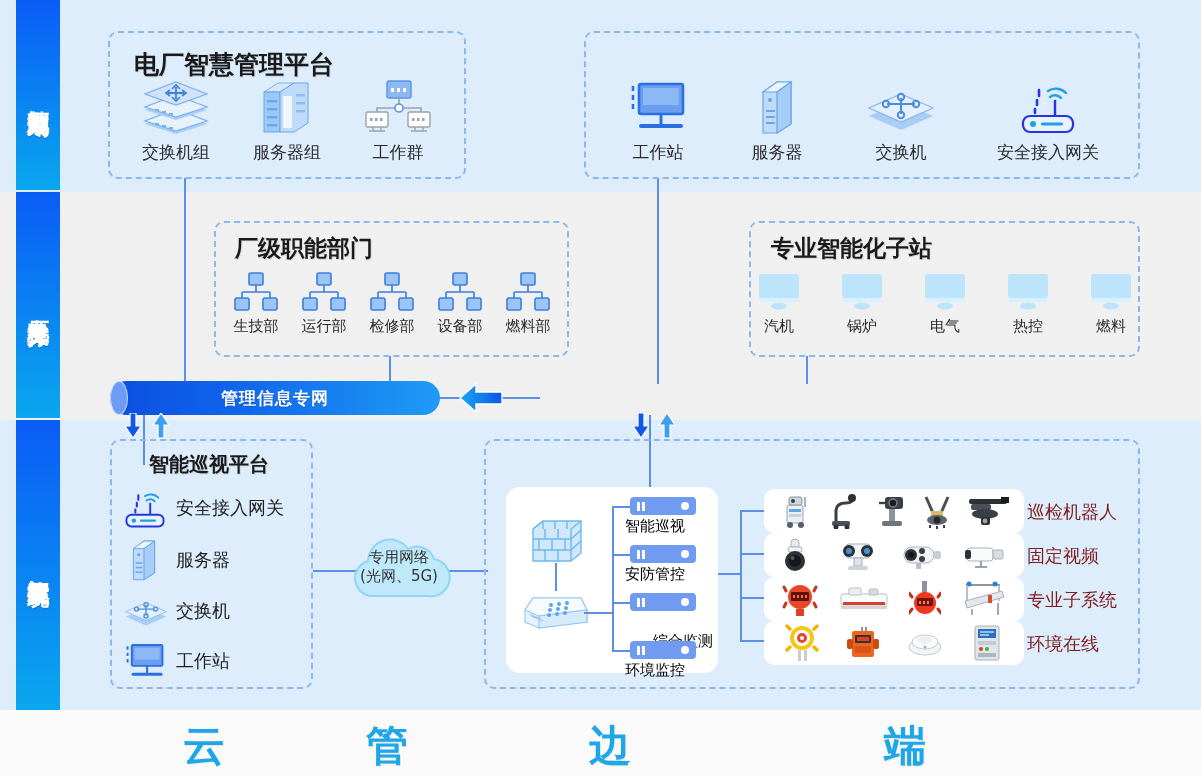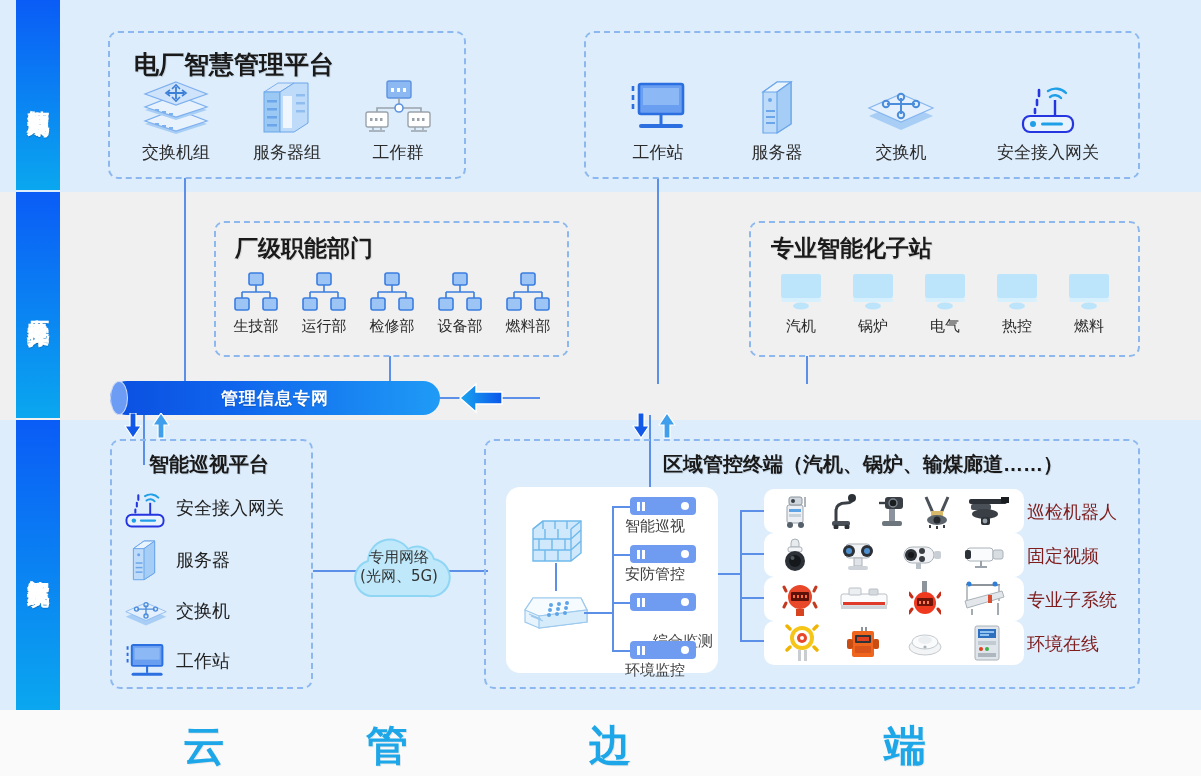--- a/index.html
+++ b/index.html
@@ -92,21 +92,21 @@
   .srv-bar {
     position: absolute; width: 66px; height: 18px; border-radius: 4px;
     background: #6f9bf0;
     display: flex; align-items: center; box-sizing: border-box;
     padding: 0 7px; justify-content: space-between;
   }
   .srv-bar .bars { display:flex; gap:2px; }
   .srv-bar .bars i { display:block; width:3px; height:9px; background:#fff; }
   .srv-bar .dot { width: 8px; height: 8px; border-radius:50%; background:#fff; }
   .srv-cap {
-    position: absolute; font-size: 15px; color: #404040; white-space: nowrap;
+    position: absolute; font-size: 15px; color: #000000; white-space: nowrap;
     font-family: "DejaVu Sans", sans-serif;
   }
 
   
   .dev-row {
     position: absolute; background: #fff; border-radius: 10px;
     display: flex; align-items: center; justify-content: space-around;
     padding: 0 8px; box-sizing: border-box;
   }
   .dev-cap {
@@ -337,21 +337,21 @@
         <path d="M23 13 L23 20 M9 20 L37 20 M9 20 L9 26 M37 20 L37 26" fill="none" stroke="#3b7ee0" stroke-width="1.6"></path>
         <rect x="2" y="26" width="14" height="12" rx="2" fill="#9cc4f5" stroke="#3b7ee0" stroke-width="1.6"></rect>
         <rect x="30" y="26" width="14" height="12" rx="2" fill="#9cc4f5" stroke="#3b7ee0" stroke-width="1.6"></rect>
       </svg>
       <div class="cap" style="font-size:15px;">燃料部</div>
     </div>
   </div>
 
   <div class="panel" style="left:749px; top:221px; width:391px; height:136px;"></div>
   <div class="panel-title" style="left:771px; top:233px; font-size:23px;">专业智能化子站</div>
-  <div class="icon-row" style="left:757px; top:272px; width:376px; justify-content:center;gap:28px;">
+  <div class="icon-row" style="left:757px; top:272px; width:376px; justify-content:space-between;gap:28px;">
 
     <div class="icon-cell">
       <svg width="44" height="40" viewBox="0 0 44 40">
         <rect x="2" y="2" width="40" height="24" rx="2" fill="#bce5fb"></rect>
         <rect x="2" y="26" width="40" height="4" rx="2" fill="#d7f0fd"></rect>
         <ellipse cx="22" cy="34" rx="8" ry="3.5" fill="#bce5fb"></ellipse>
       </svg>
       <div class="cap" style="font-size:15px;">汽机</div>
     </div>
     <div class="icon-cell">
@@ -484,21 +484,20 @@
   <div class="hline" style="left:443px; top:570px; width:45px;"></div>
   <svg style="position:absolute; left:340px; top:530px;" width="118" height="76" viewBox="0 0 118 76">
     <path d="M30 66 a18 18 0 0 1 -2 -35 a22 22 0 0 1 40 -12 a18 18 0 0 1 26 10 a16 16 0 0 1 -6 37 Z" fill="#bfe9fb" stroke="#8fd6f5" stroke-width="2"></path>
   </svg>
   <div class="cloud-text" style="left:340px; top:548px; width:118px;">
     <div>专用网络</div>
     <div>(光网、5G)</div>
   </div>
 
   <div class="panel" style="left:484px; top:439px; width:656px; height:250px;"></div>
-  <div class="panel-title" style="left:663px; top:451px; font-size:20px;">区域管控终端（汽机、锅炉、输煤廊道……）</div>
 
   <div class="white-card" style="left:506px; top:487px; width:212px; height:186px;"></div>
 
   <svg style="position:absolute; left:527px; top:517px;" width="56" height="48" viewBox="0 0 56 48">
     <polygon points="6,12 16,4 54,4 54,36 44,44 6,44" fill="#cfe8fb" stroke="#6fb9ec" stroke-width="1.4"></polygon>
     <g stroke="#6fb9ec" stroke-width="1.4" fill="none">
       <path d="M6 22 L44 22 M6 33 L44 33 M44 12 L44 44 M16 4 L6 12 M54 4 L44 12 M44 22 L54 13 M44 33 L54 24"></path>
       <path d="M18 12 L18 22 M31 12 L31 22 M12 22 L12 33 M25 22 L25 33 M38 22 L38 33 M18 33 L18 44 M31 33 L31 44"></path>
       <path d="M16 4 L16 12 M28 4 L28 12 M40 4 L40 12"></path>
     </g>

